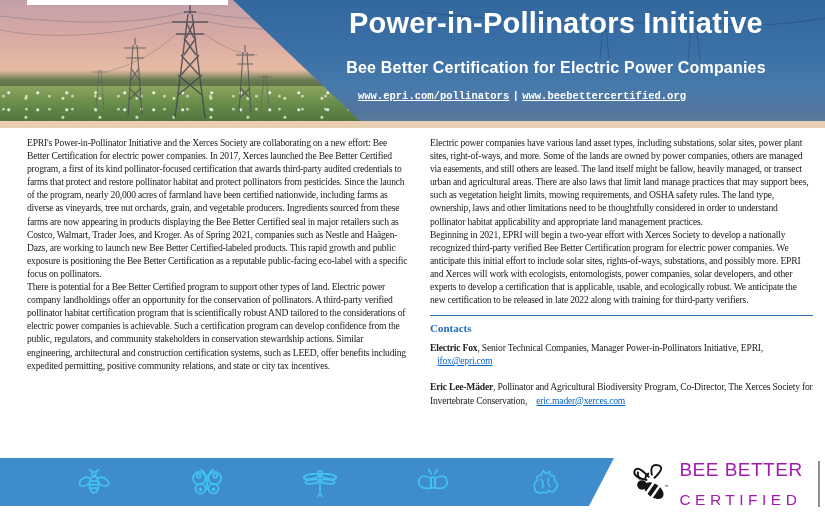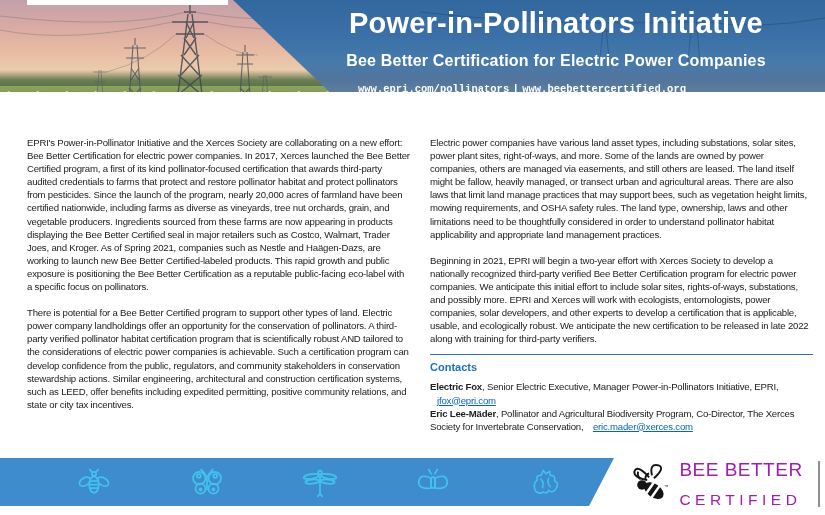--- a/index.html
+++ b/index.html
@@ -3,21 +3,21 @@
 <meta charset="utf-8">
 <style>
   * { margin:0; padding:0; box-sizing:border-box; }
   html,body { background:#e9e9e9; }
   .page {
     position:relative; width:825px; height:515px; background:#ffffff;
     font-family:"Liberation Sans", sans-serif; overflow:hidden; margin:0 auto;
   }
 
   
-  .header { position:absolute; left:0; top:0; width:825px; height:92px; overflow:hidden; }
+  .header { position:absolute; left:0; top:0; width:825px; height:128px; overflow:hidden; }
   .photo {
     position:absolute; inset:0;
     background:linear-gradient(180deg,#c2a0aa 0%, #d9aaa4 28%, #e7bba3 55%, #edccad 78%, #e8cfb2 100%);
   }
   .treeline {
     position:absolute; left:0; top:70px; width:420px; height:22px;
     background:linear-gradient(180deg, rgba(93,122,74,0) 0%, rgba(85,112,68,.85) 45%, #51693f 100%);
   }
   .meadow {
     position:absolute; left:0; top:86px; width:825px; height:35px;
@@ -32,38 +32,38 @@
   .blue-overlay {
     position:absolute; inset:0;
     clip-path:polygon(233px 0, 825px 0, 825px 121px, 360px 121px);
     background:linear-gradient(180deg,#33689e 0%, #3a70a7 38%, #477aab 68%, #54759c 88%, #5c7f9d 100%);
   }
   .overlay-silhouettes { position:absolute; left:420px; top:0; }
   .top-notch { position:absolute; left:27px; top:0; width:201px; height:5px; background:#ffffff; }
 
   .header-text { position:absolute; left:300px; top:7px; width:512px; text-align:center; color:#fff; }
   .h-title { font-size:29px; font-weight:bold; letter-spacing:.2px; }
-  .h-subtitle { font-size:16px; font-weight:bold; margin-top:12px; letter-spacing:.2px; }
+  .h-subtitle { font-size:16px; font-weight:bold; margin-top:19px; letter-spacing:.2px; }
   .h-links { margin-top:12px; text-align:left; padding-left:58px; font-size:10.5px; font-weight:bold; }
   .h-links a { color:#fff; text-decoration:underline;font-family:Liberation Mono, monospace; }
   .h-links .sep { margin:0 5px; }
 
   
   .columns { position:absolute; left:27px; top:136px; width:786px; display:flex; gap:20px; }
-  .col { width:383px; }
+  .col { width:383px;font-family:Liberation Serif, serif; }
   .col p {
     font-size:9.6px; line-height:13.1px; letter-spacing:-0.2px; color:#222;
     text-align:left;
   }
-  .col p + p { margin-top:13px; }
+  .col p + p { }
 
   .contacts-divider { margin-top:9px; border-top:1.5px solid #2e74b5; }
   .contacts-heading { margin-top:6px; font-size:11px; font-weight:bold; color:#1e6fc0; }
   .contact { margin-top:7px; font-size:9.6px; line-height:13.1px; letter-spacing:-0.2px; color:#222; }
-  .contact + .contact { margin-top:0; }
+  .contact + .contact { margin-top:13px; }
   .contact .cname { font-weight:bold; }
   .contact a { color:#0563c1; text-decoration:underline;padding-left:7px; }
 
   
   .footer-band {
     position:absolute; left:0; top:458px; width:614px; height:48px;
     clip-path:polygon(0 0, 614px 0, 589px 48px, 0 48px);
     background:#3f8ccd;
     display:flex; align-items:center; justify-content:space-between;
     padding:0 48px 0 74px;
@@ -144,21 +144,21 @@
       <p>There is potential for a Bee Better Certified program to support other types of land. Electric power company landholdings offer an opportunity for the conservation of pollinators. A third-party verified pollinator habitat certification program that is scientifically robust AND tailored to the considerations of electric power companies is achievable. Such a certification program can develop confidence from the public, regulators, and community stakeholders in conservation stewardship actions. Similar engineering, architectural and construction certification systems, such as LEED, offer benefits including expedited permitting, positive community relations, and state or city tax incentives.</p>
     </div>
     <div class="col">
       <p>Electric power companies have various land asset types, including substations, solar sites, power plant sites, right-of-ways, and more. Some of the lands are owned by power companies, others are managed via easements, and still others are leased. The land itself might be fallow, heavily managed, or transect urban and agricultural areas. There are also laws that limit land manage practices that may support bees, such as vegetation height limits, mowing requirements, and OSHA safety rules. The land type, ownership, laws and other limitations need to be thoughtfully considered in order to understand pollinator habitat applicability and appropriate land management practices.</p>
       <p>Beginning in 2021, EPRI will begin a two-year effort with Xerces Society to develop a nationally recognized third-party verified Bee Better Certification program for electric power companies. We anticipate this initial effort to include solar sites, rights-of-ways, substations, and possibly more. EPRI and Xerces will work with ecologists, entomologists, power companies, solar developers, and other experts to develop a certification that is applicable, usable, and ecologically robust. We anticipate the new certification to be released in late 2022 along with training for third-party verifiers.</p>
 
       <div class="contacts-divider"></div>
       <div class="contacts-heading">Contacts</div>
 
       <div class="contact">
-        <span class="cname">Electric Fox</span><span>, Senior Electric Executive, Manager Power-in-Pollinators Initiative, EPRI, </span><a href="#">jfox@epri.com</a>
+        <span class="cname">Electric Fox</span><span>, Senior Technical Companies, Manager Power-in-Pollinators Initiative, EPRI, </span><a href="#">jfox@epri.com</a>
       </div>
 
       <div class="contact">
         <span class="cname">Eric Lee-Mäder</span><span>, Pollinator and Agricultural Biodiversity Program, Co-Director, The Xerces Society for Invertebrate Conservation, </span><a href="#">eric.mader@xerces.com</a>
       </div>
     </div>
   </div>
 
   <div class="footer-band">
     <span class="f-icon">

